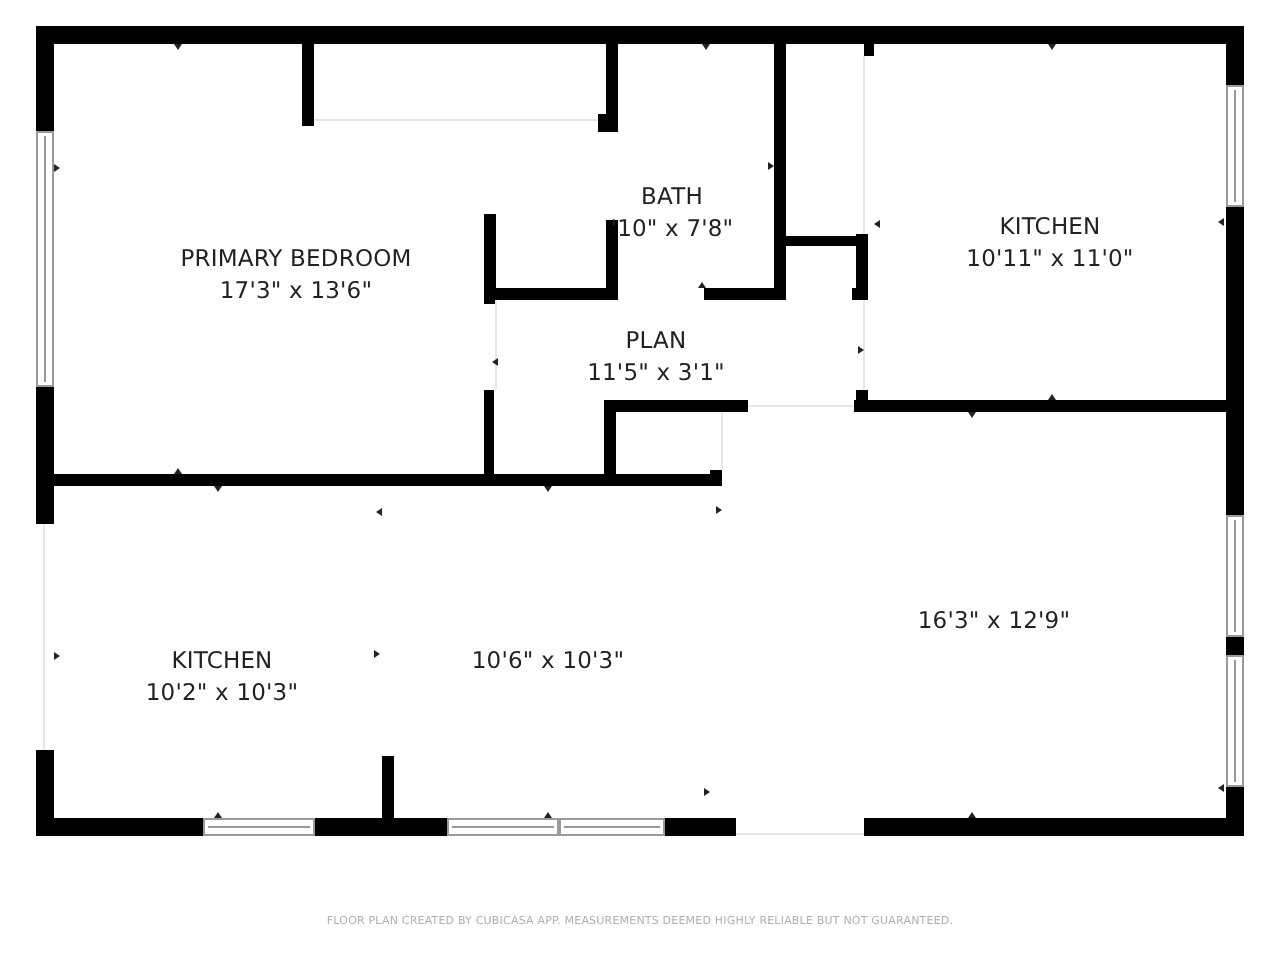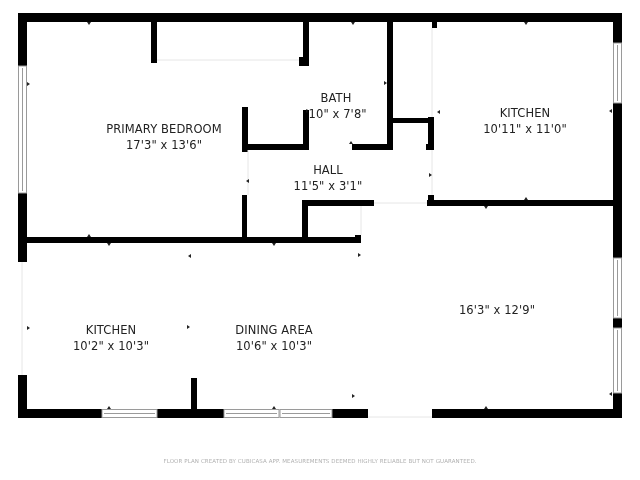--- a/index.html
+++ b/index.html
@@ -115,47 +115,46 @@
     <polygon points="191,254 191,258 188,256"></polygon>
     <polygon points="187,325 187,329 190,327"></polygon>
     <polygon points="484,206 488,206 486,209"></polygon>
     <polygon points="484,409 488,409 486,406"></polygon>
     <polygon points="358,253 358,257 361,255"></polygon>
     <polygon points="352,394 352,398 355,396"></polygon>
     <polygon points="612,392 612,396 609,394"></polygon>
   </g>
 </svg>
 
-<div class="room-label" style="left:164px; top:121px;">
+<div class="room-label" style="left:148px; top:121px;">
   <span class="room-name">PRIMARY BEDROOM</span>
   <span class="room-dims">17'3" x 13'6"</span>
 </div>
 
 <div class="room-label" style="left:336px; top:90px;">
   <span class="room-name">BATH</span>
   <span class="room-dims">'10" x 7'8"</span>
 </div>
 
 <div class="room-label" style="left:525px; top:105px;">
   <span class="room-name">KITCHEN</span>
   <span class="room-dims">10'11" x 11'0"</span>
 </div>
 
 <div class="room-label" style="left:328px; top:162px;">
-  <span class="room-name">HALL</span>
+  <span class="room-name">PLAN</span>
   <span class="room-dims">11'5" x 3'1"</span>
 </div>
 
 <div class="room-label" style="left:111px; top:322px;">
   <span class="room-name">KITCHEN</span>
   <span class="room-dims">10'2" x 10'3"</span>
 </div>
 
 <div class="room-label" style="left:274px; top:322px;">
-  <span class="room-name">DINING AREA</span>
   <span class="room-dims">10'6" x 10'3"</span>
 </div>
 
 <div class="room-label" style="left:497px; top:302px;">
   <span class="room-dims">16'3" x 12'9"</span>
 </div>
 
 <div class="footer">FLOOR PLAN CREATED BY CUBICASA APP. MEASUREMENTS DEEMED HIGHLY RELIABLE BUT NOT GUARANTEED.</div>
 
 </body></html>

